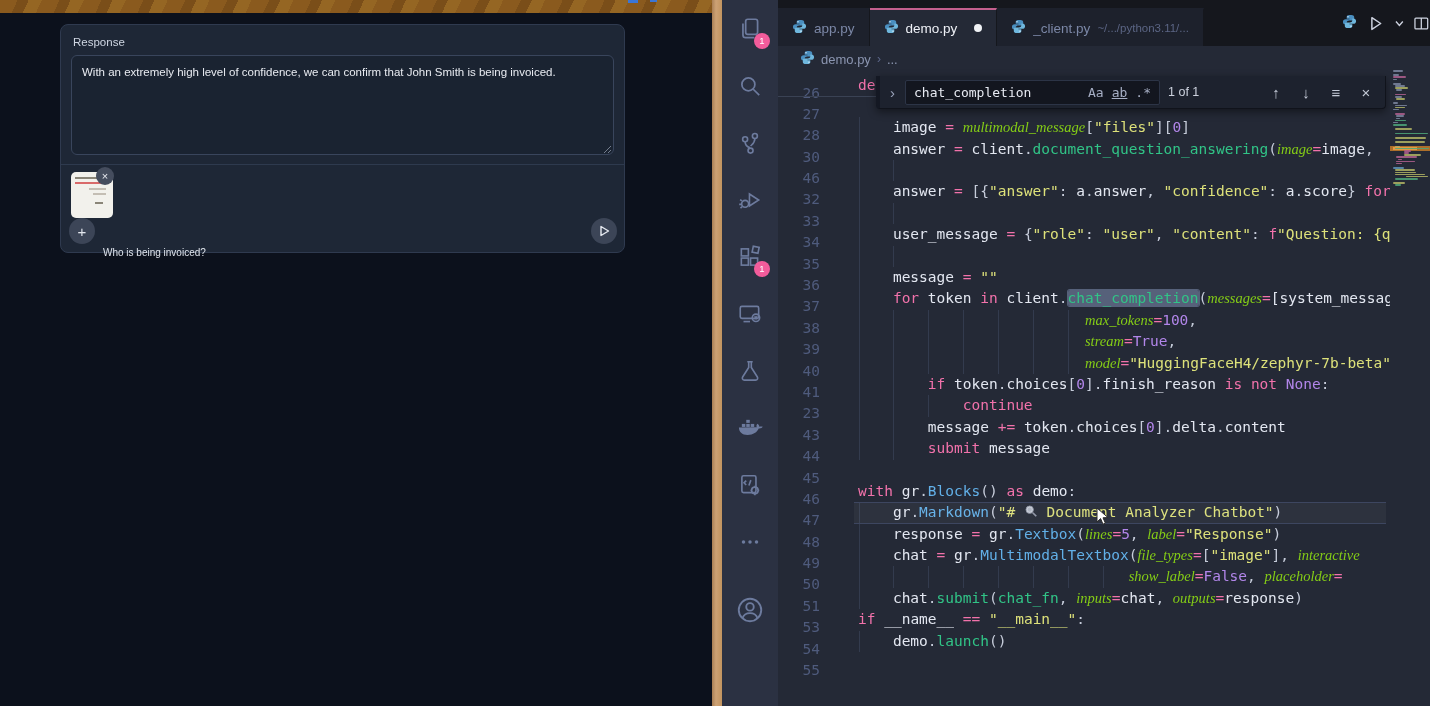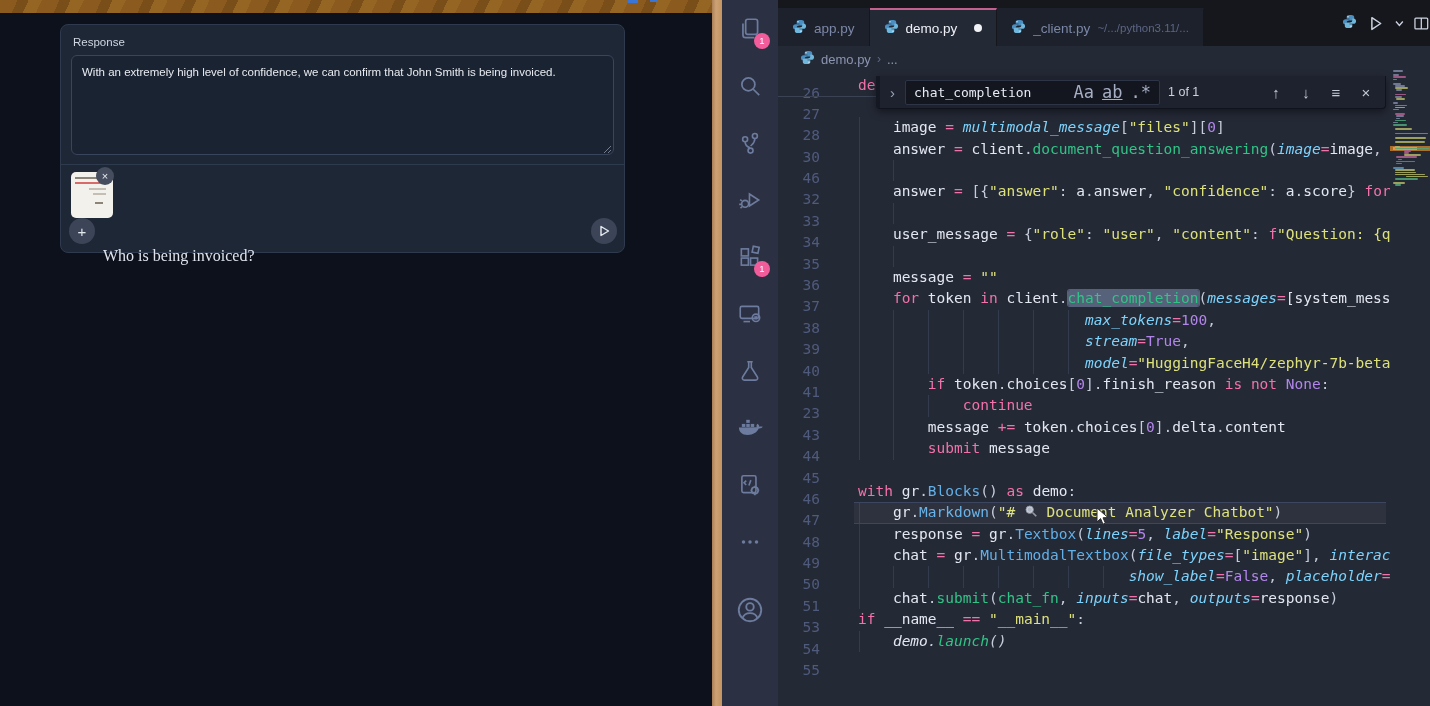--- a/index.html
+++ b/index.html
@@ -37,21 +37,21 @@
   #gr-thumb-close {
     position:absolute; left:35px; top:142px; width:18px; height:18px; border-radius:50%;
     background:#454d5e; color:#e8eaf0; font-size:11px; line-height:18px; text-align:center; cursor:pointer;
   }
   .circle-btn {
     position:absolute; width:26px; height:26px; border-radius:50%; background:#3c4557;
     display:flex; align-items:center; justify-content:center; cursor:pointer;
   }
   #gr-add-btn { left:8px; top:193px; color:#e3e7ee; font-size:15px; }
   #gr-send-btn { left:530px; top:193px; }
-  #gr-placeholder { position:absolute; left:42px; top:222px; font-size:16px; color:#dfe4ec;font-family:Liberation Serif, serif; }
+  #gr-placeholder { position:absolute; left:42px; top:222px; font-size:10px; color:#dfe4ec; }
   
   #wall-strip { position:absolute; left:712px; top:0; width:10px; height:706px;
     background:linear-gradient(90deg,#a97f55,#cda275 40%,#c2945f); }
   
   #activity-bar { position:absolute; left:722px; top:0; width:56px; height:706px; background:#2b3142; overflow:hidden; }
   .ab-item { position:relative; width:56px; height:57px; display:flex; align-items:center; justify-content:center; cursor:pointer; }
   .ab-item svg { display:block; }
   .ab-badge {
     position:absolute; right:8px; bottom:8px; min-width:16px; height:16px; border-radius:8px;
     background:#f25c9b; color:#fff; font-size:9.5px; line-height:16px; text-align:center; padding:0 4px;
@@ -73,35 +73,35 @@
   #editor { position:absolute; left:778px; top:72px; width:612px; height:634px; background:#242936; overflow:hidden; }
   #code-lines { position:absolute; left:0; top:2.5px; width:612px;
     font-family:"DejaVu Sans Mono", monospace; font-size:14.5px; }
   .line { position:relative; height:21.4px; line-height:21.4px; white-space:pre; }
   .line .gutter { position:absolute; left:0; top:8px; width:54px; text-align:right; padding-right:12px; color:#4f5b7d; }
   .line .code { position:absolute; left:80px; top:0; right:0; }
   .line.current::after { content:''; position:absolute; left:76px; right:4px; top:0; bottom:0;
     background:rgba(255,255,255,0.045); border-top:1px solid #3d4660; border-bottom:1px solid #3d4660; pointer-events:none; }
   .guide { position:absolute; top:0; bottom:0; width:1px; background:#333b4e; }
   .tk-kw{color:#f272ab;} .tk-fn{color:#31c487;} .tk-cls{color:#62b0e8;}
-  .tk-par{color:#7dd3fc;font-style:italic;} .tk-str{color:#dde17a;}
+  .tk-par{color:#84cc16;font-style:italic;font-family:Liberation Serif, serif;} .tk-str{color:#dde17a;}
   .tk-num{color:#b286ea;} .tk-var{color:#e3e7f1;} .tk-pun{color:#c6ccda;}
   .match-hl { background:#56617a; border-radius:2px; box-shadow:0 0 0 1px #56617a; }
   #gutter-sep { position:absolute; left:778px; top:96px; width:98px; height:1px; background:#3a4254; }
   
   #find-widget { position:absolute; left:876px; top:76px; width:510px; height:33px;
     background:#1d222e; border:1px solid #10131b; border-left:4px solid #141823; border-top:none;
     border-radius:0 0 4px 4px; box-shadow:0 3px 8px rgba(0,0,0,.45);
     display:flex; align-items:center; gap:8px; padding:0 8px; }
   #find-chevron { color:#9aa3ba; font-size:15px; cursor:pointer; padding:0 2px; }
   #find-input-wrap { display:flex; align-items:center; width:255px; height:25px;
     background:#13161f; border:1px solid #2c3446; border-radius:2px; padding:0 4px 0 8px; }
   #find-input { flex:1; min-width:0; background:transparent; border:none; outline:none;
     color:#e7eaf2; font-size:13px; font-family:"DejaVu Sans Mono", monospace; }
-  .find-toggle { color:#a6aec4; font-size:17px; padding:1px 4px; cursor:pointer; font-family:"DejaVu Sans Mono", monospace; }
+  .find-toggle { color:#a6aec4; font-size:13px; padding:1px 4px; cursor:pointer; font-family:"DejaVu Sans Mono", monospace; }
   .find-toggle.uline { text-decoration:underline; }
   #find-results { color:#ccd1dd; font-size:12.5px; white-space:nowrap; }
   #find-widget .spacer { flex:1; }
   .find-icon-btn { color:#c3c9d6; font-size:15px; width:22px; text-align:center; cursor:pointer; }
   
   #minimap { position:absolute; left:1390px; top:46px; width:40px; height:660px; background:#242936; overflow:hidden; }
   .mm-bar { position:absolute; height:1.6px; border-radius:1px; opacity:.85; }
   #mm-match { position:absolute; left:0; width:40px; height:5px; background:rgba(187,118,41,.9); }
   #mm-match-inner { position:absolute; width:24px; height:3px; background:#e09a45; }
   #mouse-cursor { position:absolute; left:1096px; top:507px; }
@@ -340,21 +340,21 @@
         <div class="line current"><div class="gutter">47</div><div class="code"><span class="guide" style="left: 0.5px;"></span><span style="display: inline-block; padding-left: 34.92px;"><span class="tk-var">gr</span><span class="tk-pun">.</span><span class="tk-cls">Markdown</span><span class="tk-pun">(</span><span class="tk-str">"# </span><span><svg width="14" height="14" viewBox="0 0 16 16" style="vertical-align:-1px">
                   <circle cx="6.5" cy="6.5" r="4.2" fill="#c9ced8" stroke="#8d93a3" stroke-width="1"></circle>
                   <circle cx="6.5" cy="6.5" r="2.4" fill="#aeb4c2"></circle>
                   <line x1="10" y1="10" x2="14" y2="14" stroke="#8d93a3" stroke-width="2"></line>
                 </svg></span><span class="tk-str"> Document Analyzer Chatbot"</span><span class="tk-pun">)</span></span></div></div>
         <div class="line"><div class="gutter">48</div><div class="code"><span class="guide" style="left: 0.5px;"></span><span style="display: inline-block; padding-left: 34.92px;"><span class="tk-var">response </span><span class="tk-kw">= </span><span class="tk-var">gr</span><span class="tk-pun">.</span><span class="tk-cls">Textbox</span><span class="tk-pun">(</span><span class="tk-par">lines</span><span class="tk-kw">=</span><span class="tk-num">5</span><span class="tk-pun">, </span><span class="tk-par">label</span><span class="tk-kw">=</span><span class="tk-str">"Response"</span><span class="tk-pun">)</span></span></div></div>
         <div class="line"><div class="gutter">49</div><div class="code"><span class="guide" style="left: 0.5px;"></span><span style="display: inline-block; padding-left: 34.92px;"><span class="tk-var">chat </span><span class="tk-kw">= </span><span class="tk-var">gr</span><span class="tk-pun">.</span><span class="tk-cls">MultimodalTextbox</span><span class="tk-pun">(</span><span class="tk-par">file_types</span><span class="tk-kw">=</span><span class="tk-pun">[</span><span class="tk-str">"image"</span><span class="tk-pun">], </span><span class="tk-par">interactive</span></span></div></div>
         <div class="line"><div class="gutter">50</div><div class="code"><span class="guide" style="left: 0.5px;"></span><span class="guide" style="left: 35.42px;"></span><span class="guide" style="left: 70.34px;"></span><span class="guide" style="left: 105.26px;"></span><span class="guide" style="left: 140.18px;"></span><span class="guide" style="left: 175.1px;"></span><span class="guide" style="left: 210.02px;"></span><span class="guide" style="left: 244.94px;"></span><span style="display: inline-block; padding-left: 270.63px;"><span class="tk-par">show_label</span><span class="tk-kw">=</span><span class="tk-num">False</span><span class="tk-pun">, </span><span class="tk-par">placeholder</span><span class="tk-kw">=</span></span></div></div>
         <div class="line"><div class="gutter">51</div><div class="code"><span class="guide" style="left: 0.5px;"></span><span style="display: inline-block; padding-left: 34.92px;"><span class="tk-var">chat</span><span class="tk-pun">.</span><span class="tk-fn">submit</span><span class="tk-pun">(</span><span class="tk-fn">chat_fn</span><span class="tk-pun">, </span><span class="tk-par">inputs</span><span class="tk-kw">=</span><span class="tk-var">chat</span><span class="tk-pun">, </span><span class="tk-par">outputs</span><span class="tk-kw">=</span><span class="tk-var">response</span><span class="tk-pun">)</span></span></div></div>
         <div class="line"><div class="gutter">53</div><div class="code"><span style="display: inline-block; padding-left: 0px;"><span class="tk-kw">if </span><span class="tk-var">__name__ </span><span class="tk-kw">== </span><span class="tk-str">"__main__"</span><span class="tk-pun">:</span></span></div></div>
-        <div class="line"><div class="gutter">54</div><div class="code"><span class="guide" style="left: 0.5px;"></span><span style="display: inline-block; padding-left: 34.92px; font-style: italic;"><span class="tk-var">demo</span><span class="tk-pun">.</span><span class="tk-fn">launch</span><span class="tk-pun">()</span></span></div></div>
+        <div class="line"><div class="gutter">54</div><div class="code"><span class="guide" style="left: 0.5px;"></span><span style="display: inline-block; padding-left: 34.92px;"><span class="tk-var">demo</span><span class="tk-pun">.</span><span class="tk-fn">launch</span><span class="tk-pun">()</span></span></div></div>
         <div class="line"><div class="gutter">55</div><div class="code"><span style="display: inline-block; padding-left: 0px;"></span></div></div>
       </div>
   </div>
   <div id="gutter-sep"></div>
 
   <div id="find-widget">
     <span id="find-chevron">›</span>
     <div id="find-input-wrap">
       <input id="find-input" value="chat_completion" style="">
       <span class="find-toggle">Aa</span>

